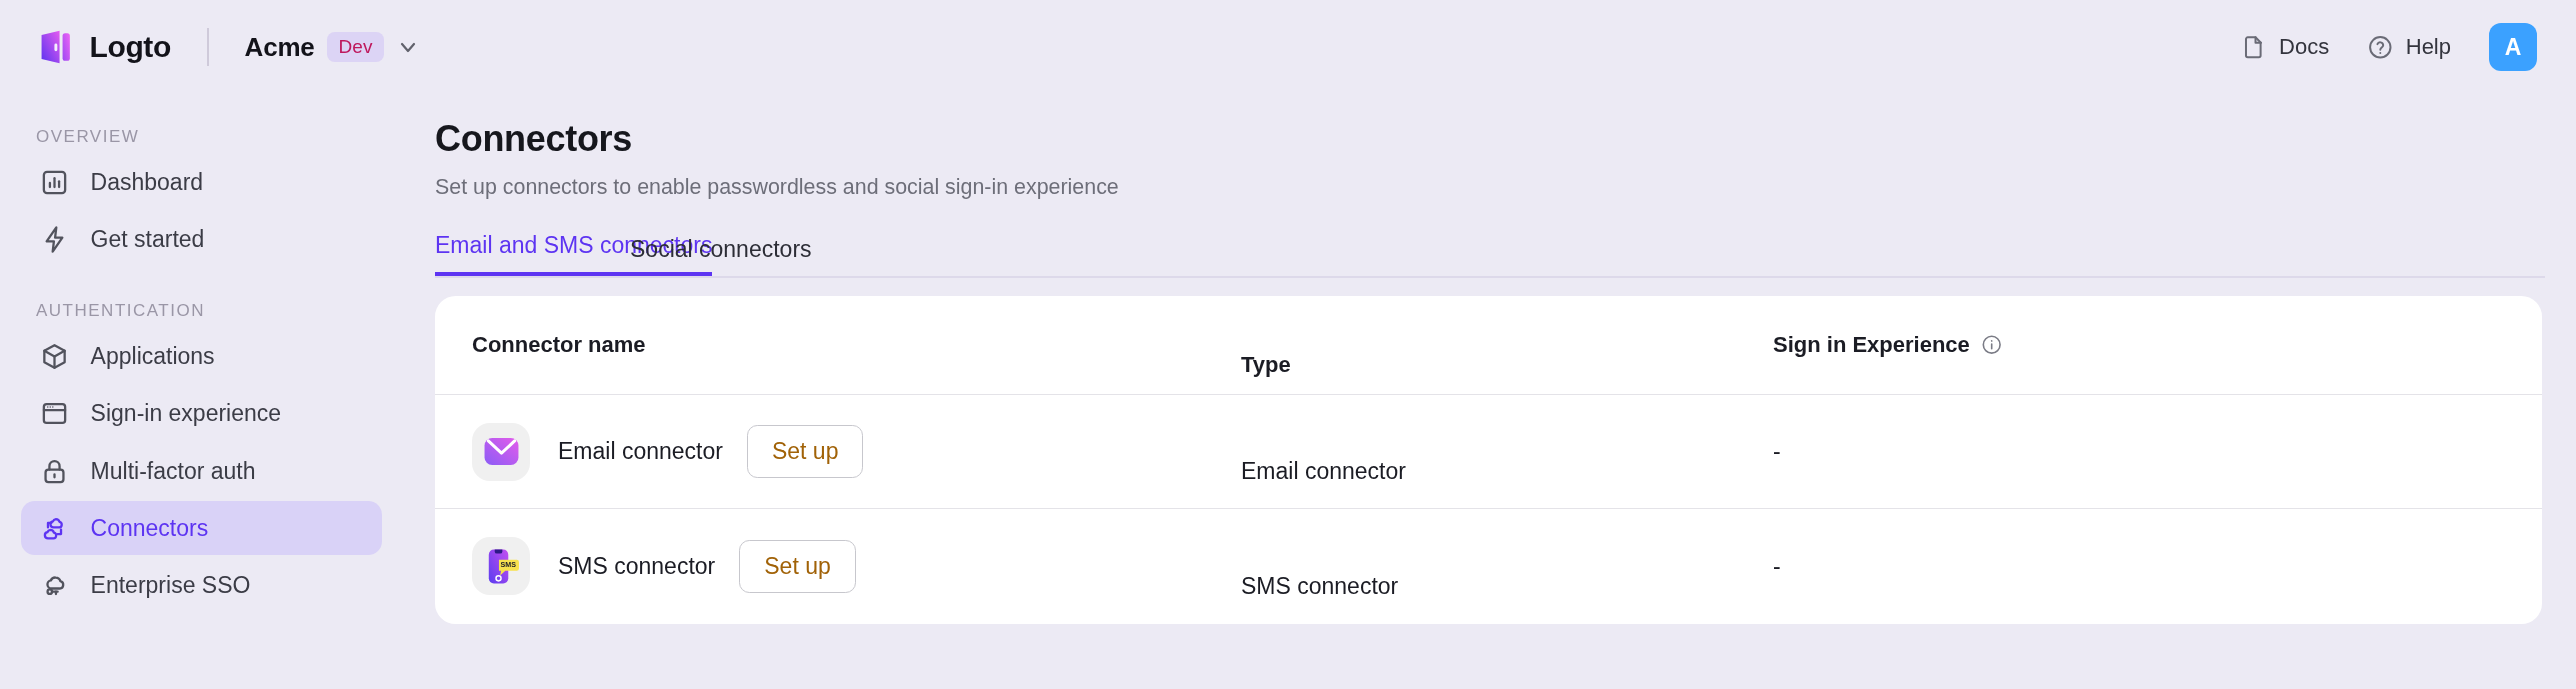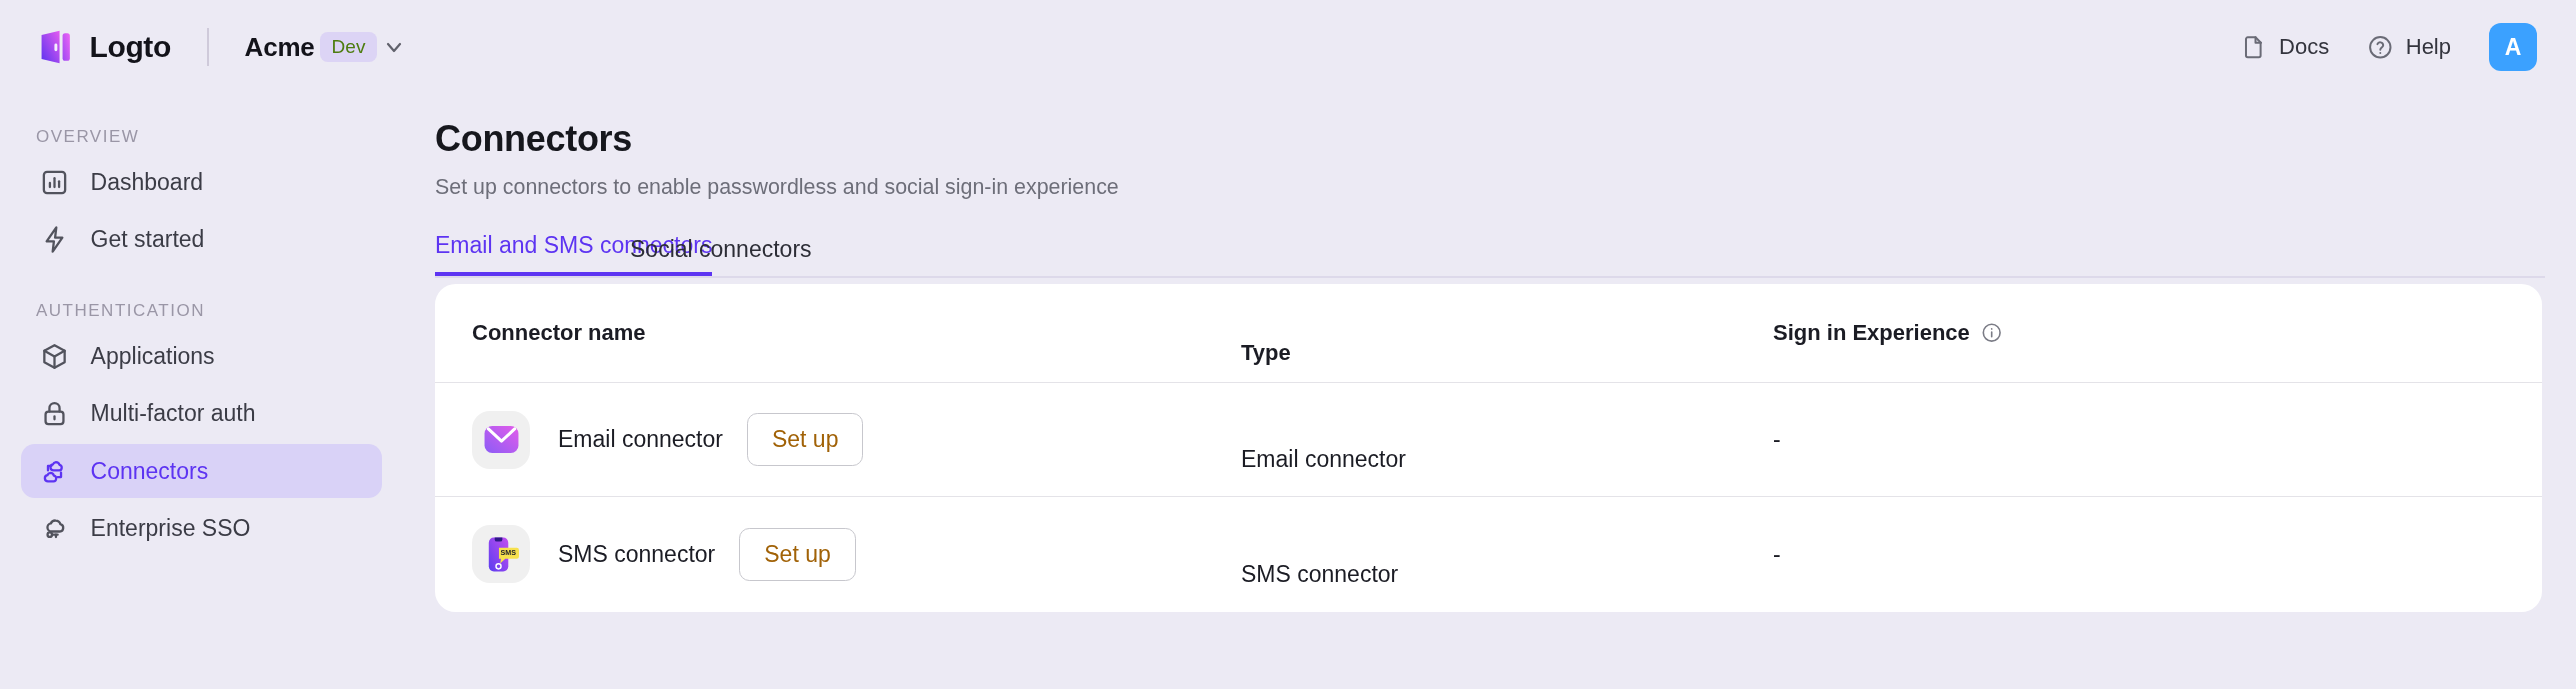--- a/index.html
+++ b/index.html
@@ -46,32 +46,32 @@
     width: 1.7px;
     height: 38px;
     background: #cfcada;
     margin-left: 36px;
     margin-right: 36px;
   }
 
   .tenant {
     display: flex;
     align-items: center;
-    gap: 5px;
+    gap: 12px;
     cursor: pointer;
   }
   .tenant-name {
     font-size: 26px;
     font-weight: 600;
     color: #13131a;
     letter-spacing: -0.2px;
   }
   .tenant-badge {
     background: #dcd4f5;
-    color: #4d7c0f;
+    color: #be185d;
     border-radius: 7.7px;
     font-size: 19px;
     font-weight: 500;
     padding: 5.1px 12px 6.9px;
     line-height: 1;
   }
   .tenant-caret { width: 24px; height: 24px; display: block; }
 
   .topbar-right {
     margin-left: auto;
@@ -190,21 +190,21 @@
     color: #5d34f2;
     border-bottom: 4.3px solid #5d34f2;
   }
   .tab-0 { left: 0; }
   .tab-1 { left: 195px; }
 
   
   .card {
     position: absolute;
     left: 32px;
-    top: 190px;
+    top: 202px;
     width: 2107px;
     height: 328px;
     background: #ffffff;
     border-radius: 20.6px;
     overflow: hidden;
   }
 
   .table { width: 100%; }
 
   .thead {
@@ -374,20 +374,32 @@
     <span>
       <svg class="nav-icon" viewBox="0 0 24 24" fill="none" stroke="#52535d" stroke-width="1.9" stroke-linecap="round" stroke-linejoin="round">
         <path d="M12 2.6 L20.4 7.2 V16.8 L12 21.4 L3.6 16.8 V7.2 Z"></path>
         <polyline points="3.6 7.2 12 11.9 20.4 7.2"></polyline>
         <line x1="12" y1="11.9" x2="12" y2="21.4"></line>
       </svg>
     </span>
     <span class="nav-label">Applications</span>
   </div>
 
+  <div class="nav-item">
+    <span>
+      <svg class="nav-icon" viewBox="0 0 24 24" fill="none" stroke="#52535d" stroke-width="1.9" stroke-linecap="round" stroke-linejoin="round">
+        <rect x="3.2" y="4.2" width="17.6" height="15.6" rx="2.2"></rect>
+        <line x1="3.2" y1="9.2" x2="20.8" y2="9.2"></line>
+        <circle cx="6.4" cy="6.7" r="0.62" fill="#52535d" stroke="none"></circle>
+        <circle cx="8.5" cy="6.7" r="0.62" fill="#52535d" stroke="none"></circle>
+        <circle cx="10.6" cy="6.7" r="0.62" fill="#52535d" stroke="none"></circle>
+      </svg>
+    </span>
+    <span class="nav-label">Sign-in experience</span>
+  </div>
 
   <div class="nav-item">
     <span>
       <svg class="nav-icon" viewBox="0 0 24 24" fill="none" stroke="#52535d" stroke-width="1.9" stroke-linecap="round" stroke-linejoin="round">
         <rect x="4.6" y="10.4" width="14.8" height="10.4" rx="2.4"></rect>
         <path d="M7.8 10.4 V7.6 a4.2 4.2 0 0 1 8.4 0 V10.4"></path>
         <line x1="12" y1="14.4" x2="12" y2="16.8"></line>
       </svg>
     </span>
     <span class="nav-label">Multi-factor auth</span>

